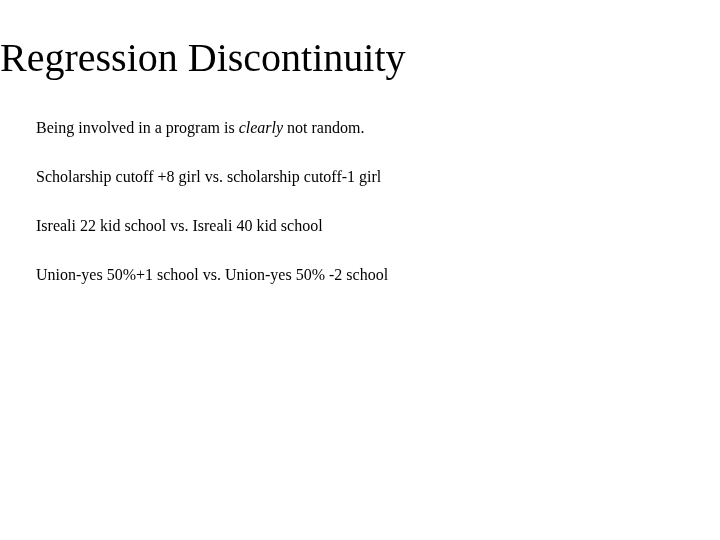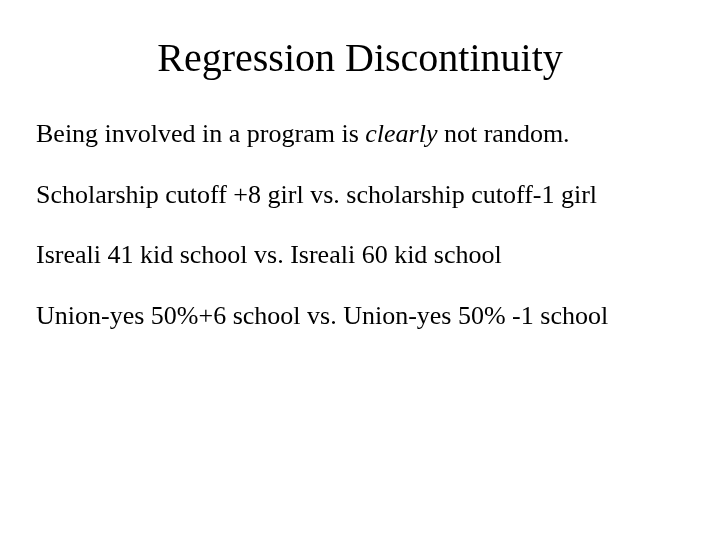--- a/index.html
+++ b/index.html
@@ -11,29 +11,29 @@
     font-family: "Times New Roman", Times, serif;
     color: #000000;
   }
   .slide {
     width: 720px;
     height: 540px;
     position: relative;
     box-sizing: border-box;
   }
   .title {
-    text-align: center;
+    text-align: left;
     font-size: 40px;
     font-weight: 400;
     padding-top: 34px;
     padding-bottom: 10px;
   }
   .body {
     padding: 28px 36px 0 36px;
-    font-size: 26px;
+    font-size: 16px;
     line-height: 1.18;
   }
   .block {
     margin-bottom: 30px;
   }
   .hang {
     padding-left: 28px;
     text-indent: -28px;
   }
   .italic {
@@ -50,19 +50,19 @@
   <div class="body">
 
     <div class="block">
       <div>
         <span>Being involved in a program is </span><span class="italic">clearly</span><span> not random.</span>
       </div>
     </div>
 
     <div class="block">Scholarship cutoff +8 girl vs. scholarship cutoff-1 girl</div>
 
-    <div class="block">Isreali 41 kid school vs. Isreali 60 kid school</div>
+    <div class="block">Isreali 22 kid school vs. Isreali 40 kid school</div>
 
-    <div class="block hang">Union-yes 50%+6 school vs. Union-yes 50% -1 school</div>
+    <div class="block hang">Union-yes 50%+1 school vs. Union-yes 50% -2 school</div>
 
   </div>
 
 </div>
 
 </body></html>

